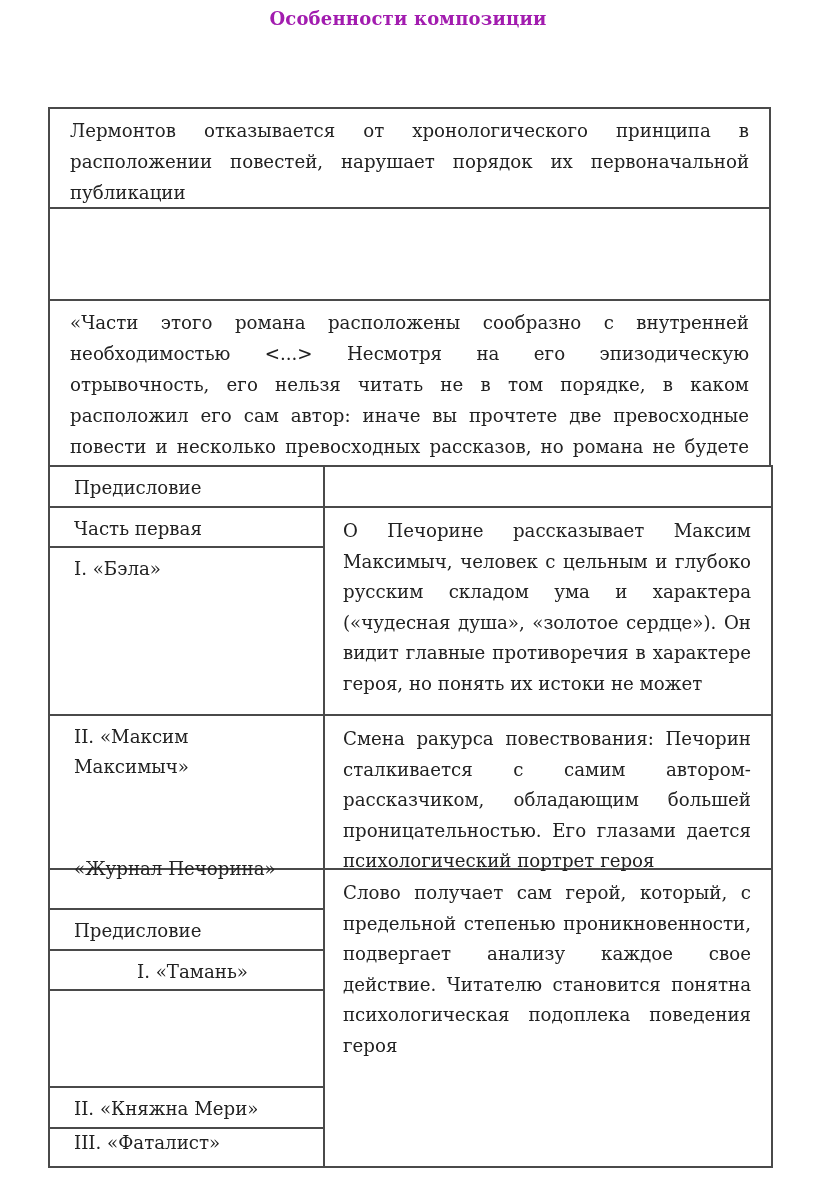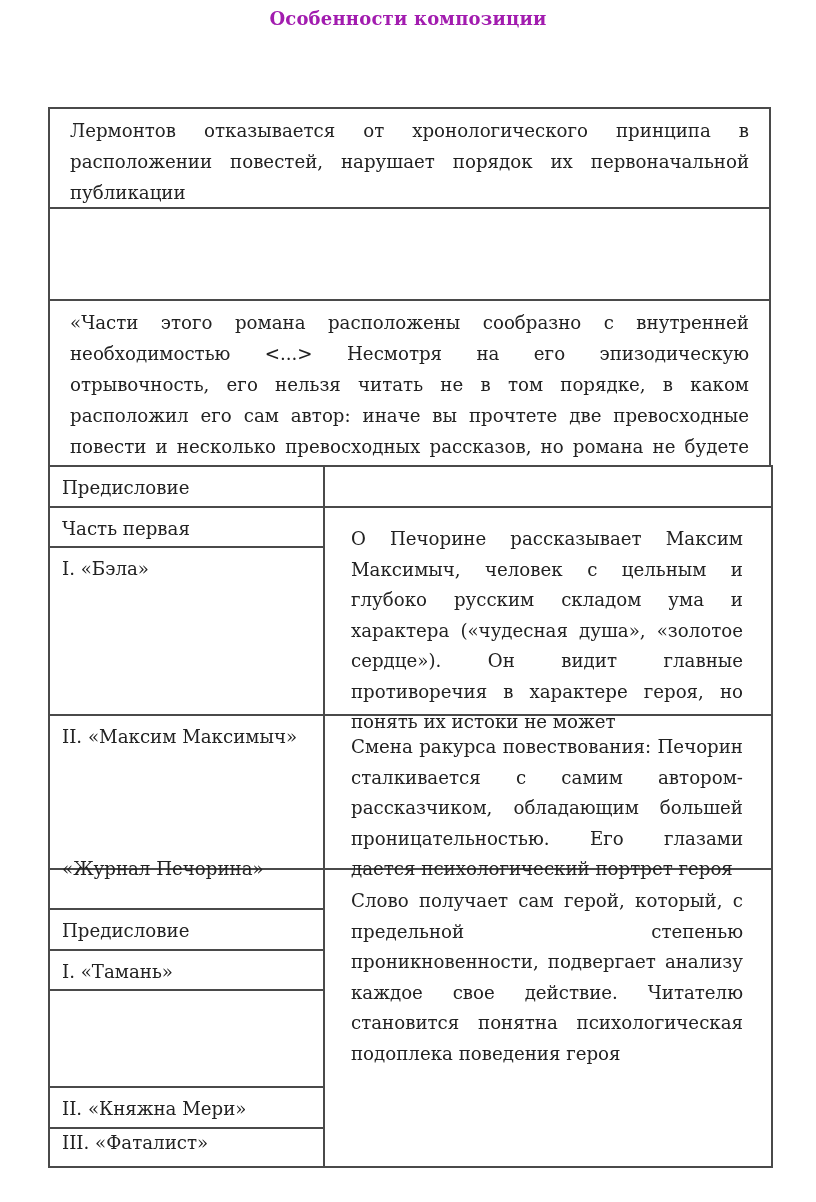--- a/index.html
+++ b/index.html
@@ -9,29 +9,29 @@
              font-weight: bold; font-size: 18px; letter-spacing: 0.2px; color: #a21caf; }
     .box { position: absolute; border: 2px solid #4a4a4a; box-sizing: border-box; background: #fff; }
     .t1 { left: 48px; top: 63px; width: 723px; height: 371px; margin-top: 44px; }
     .t1 .cell { position: absolute; left: 0; right: 0; box-sizing: border-box;
                 padding: 6px 20px 0 20px; font-size: 18.2px; line-height: 31px;
                 text-align: justify; text-align-last: left; }
     .t1 .sep { position: absolute; left: 0; right: 0; height: 2px; background: #4a4a4a; }
     .t2 { left: 48px; top: 465px; width: 725px; height: 703px; }
     .vline { position: absolute; top: 0; bottom: 0; left: 273px; width: 2px; background: #4a4a4a; }
     .lcell { position: absolute; left: 0; width: 273px; box-sizing: border-box;
-             padding: 6px 12px 0 12px; font-size: 18.2px; line-height: 30px; }
+             padding: 6px 12px 0 24px; font-size: 18.2px; line-height: 30px; }
     .hl { position: absolute; height: 2px; background: #4a4a4a; }
     .hl.left { left: 0; width: 275px; }
     .hl.full { left: 0; right: 0; }
     .rcell { position: absolute; left: 275px; right: 0; box-sizing: border-box;
              padding: 6px 20px 0 18px; font-size: 18.2px; line-height: 30.5px;
              text-align: justify; text-align-last: justify; }
     .rcell .last { text-align-last: left; }
-    .rcell p { margin: 8px; }
+    .rcell p { margin: 0; }
   </style>
 </head>
 <body>
 
 <div class="title">Особенности композиции</div>
 
 <div class="box t1">
   <div class="cell" style="top:0;height:99px;">Лермонтов отказывается от хронологического принципа в расположении повестей, нарушает порядок их первоначальной публикации</div>
   <div class="sep" style="top:98px;"></div>
   <div class="sep" style="top:190px;"></div>
@@ -46,21 +46,21 @@
   <div class="lcell" style="top:41px;">Часть первая</div>
   <div class="hl left" style="top:79px;"></div>
   <div class="lcell" style="top:81px;">I. «Бэла»</div>
   <div class="hl full" style="top:247px;"></div>
   <div class="lcell" style="top:249px;padding-right:18px;">II. «Максим Максимыч»</div>
   <div class="hl full" style="top:401px;"></div>
   <div class="lcell" style="top:381px;">«Журнал Печорина»</div>
   <div class="hl left" style="top:441px;"></div>
   <div class="lcell" style="top:443px;">Предисловие</div>
   <div class="hl left" style="top:482px;"></div>
-  <div class="lcell" style="top:484px;">I. «Тамань»</div>
+  <div class="lcell" style="top:484px;text-align:center;">I. «Тамань»</div>
   <div class="hl left" style="top:522px;"></div>
   <div class="hl left" style="top:619px;"></div>
   <div class="lcell" style="top:621px;">II. «Княжна Мери»</div>
   <div class="hl left" style="top:660px;"></div>
   <div class="lcell" style="top:655px;">III. «Фаталист»</div>
 
   <div class="rcell" style="top:0;height:39px;"></div>
   <div class="rcell" style="top:43px;height:204px;">
     <p class="last">О Печорине рассказывает Максим Максимыч, человек с цельным и глубоко русским складом ума и характера («чудесная душа», «золотое сердце»). Он видит главные противоречия в характере героя, но понять их истоки не может</p>
   </div>

